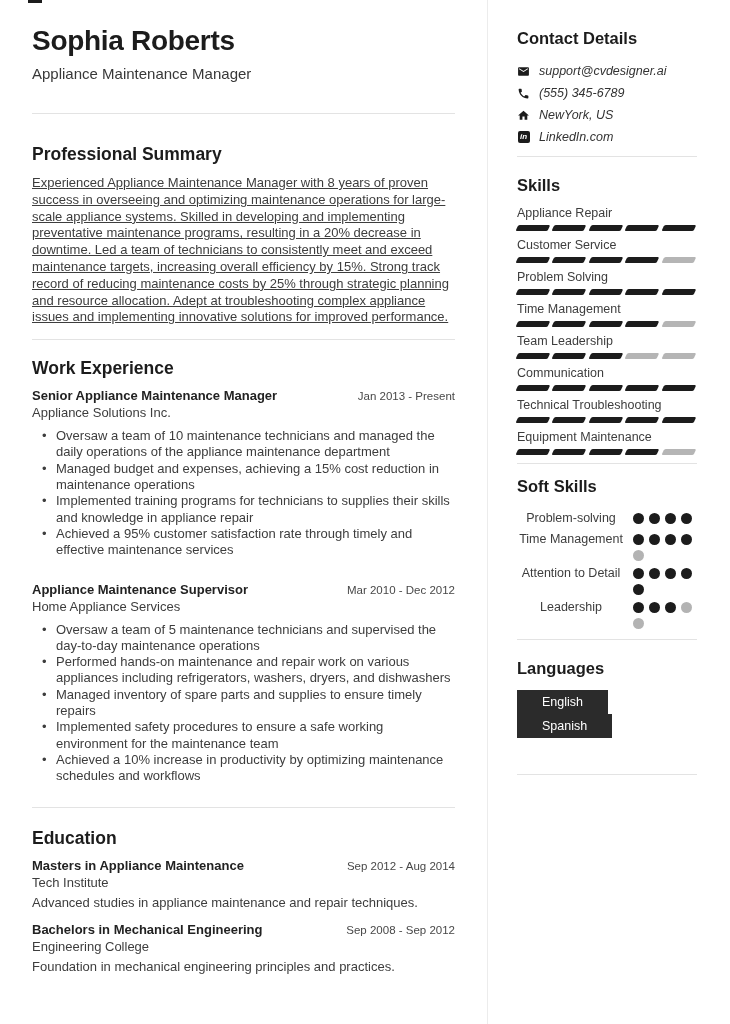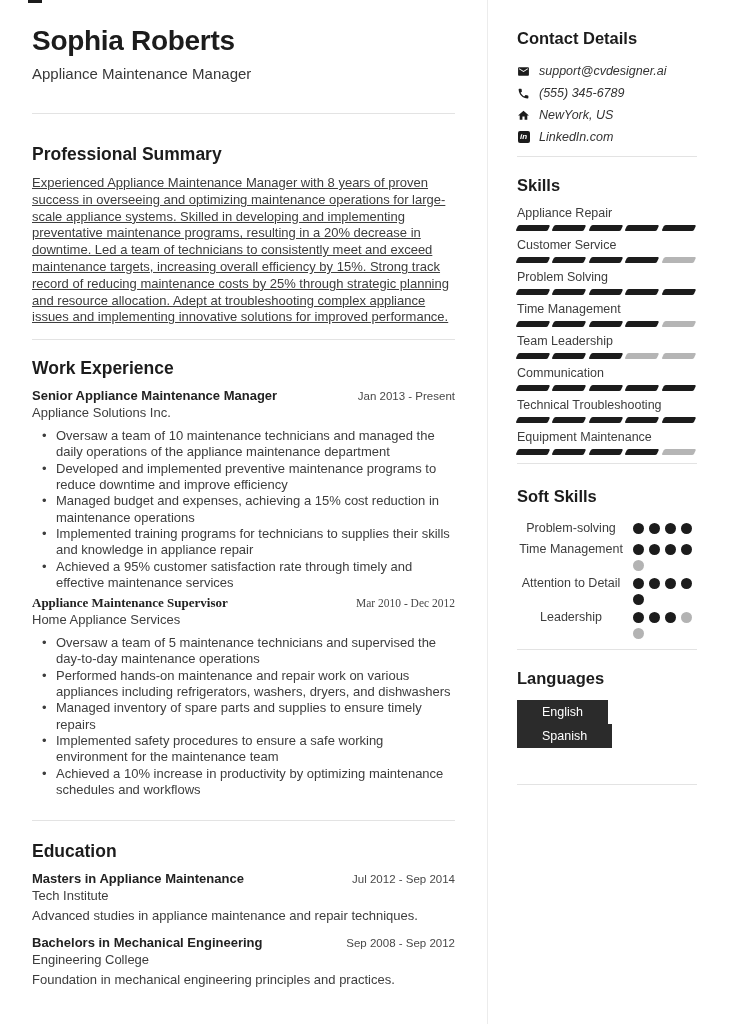--- a/index.html
+++ b/index.html
@@ -28,21 +28,21 @@
   .hr-summary{margin-top:13px;}
   .h-work{margin-top:18px;}
   .entry-header{display:flex; justify-content:space-between; align-items:baseline;}
   .job1-header{margin-top:9px;}
   .entry-title{font-size:13px; line-height:16px; font-weight:700; color:#222222;}
   .entry-dates{font-size:11.5px; color:var(--muted); white-space:nowrap;}
   .entry-company{margin-top:1px; font-size:13px; line-height:16px; color:var(--body-text);}
   .bullets{margin-top:7px; list-style:none;}
   .bullets li{position:relative; padding-left:24px; font-size:13px; line-height:16.3px; color:var(--body-text);}
   .bullets li::before{content:"\2022"; position:absolute; left:10px; top:0; color:var(--body-text);}
-  .job2-header{margin-top:4px;font-family:Liberation Serif, serif;}
+  .job2-header{margin-top:23px;}
   .hr-work{margin-top:22px;}
   .h-education{margin-top:20px;}
   .edu1-header{margin-top:9px;}
   .edu2-header{margin-top:11px;}
   .edu-desc{margin-top:4px; font-size:13px; line-height:16.3px; color:var(--body-text);}
 
   
   .side-heading{font-size:16.5px; line-height:20px; font-weight:700; color:var(--ink);}
   .h-contact{margin-top:28px;}
   .contact-list{margin-top:16px;}
@@ -54,21 +54,21 @@
   .hr-contact{margin-top:12px;}
   .h-skills{margin-top:18px;}
   .skills-list{margin-top:10px;}
   .skill{margin-bottom:6px;}
   .skill-label{font-size:12.5px; line-height:16px; color:var(--body-text);}
   .skill-bar{display:flex; gap:4px; margin-top:4px; height:6px;}
   .seg{width:32.4px; height:5.5px; border-radius:1.5px; transform:skewX(-25deg);}
   .seg-filled{background:var(--ink);}
   .seg-empty{background:var(--bar-empty);}
   .hr-skills{margin-top:8px;}
-  .h-soft{margin-top:22px;}
+  .h-soft{margin-top:12px;}
   .soft-list{margin-top:14px;}
   .soft-row{display:flex; justify-content:space-between; margin-bottom:4px;text-align:center;}
   .soft-label{width:108px; font-size:12.5px; line-height:17px; color:var(--body-text);}
   .soft-dots{width:64px; display:flex; flex-wrap:wrap; gap:5px; margin-top:3px; align-content:flex-start;}
   .dot{width:11px; height:11px; border-radius:50%;}
   .dot-filled{background:var(--ink);}
   .dot-empty{background:#b3b3b3;}
   .hr-soft{margin-top:10px;}
   .h-languages{margin-top:18px;}
   .pill-row{margin-top:12px;}
@@ -99,21 +99,20 @@
     <div class="section-heading h-work">Work Experience</div>
 
     <div>
       <div class="entry-header job1-header">
         <span class="entry-title">Senior Appliance Maintenance Manager</span>
         <span class="entry-dates">Jan 2013 - Present</span>
       </div>
       <div class="entry-company">Appliance Solutions Inc.</div>
       <ul class="bullets">
         <li>Oversaw a team of 10 maintenance technicians and managed the daily operations of the appliance maintenance department</li>
-        <li>Developed and implemented preventive maintenance programs to reduce downtime and improve efficiency</li>
         <li>Managed budget and expenses, achieving a 15% cost reduction in maintenance operations</li>
         <li>Implemented training programs for technicians to supplies their skills and knowledge in appliance repair</li>
         <li>Achieved a 95% customer satisfaction rate through timely and effective maintenance services</li>
       </ul>
     </div>
 
     <div>
       <div class="entry-header job2-header">
         <span class="entry-title">Appliance Maintenance Supervisor</span>
         <span class="entry-dates">Mar 2010 - Dec 2012</span>
@@ -130,21 +129,21 @@
   </div>
 
   <div class="hr hr-work"></div>
 
   <div>
     <div class="section-heading h-education">Education</div>
 
     <div>
       <div class="entry-header edu1-header">
         <span class="entry-title">Masters in Appliance Maintenance</span>
-        <span class="entry-dates">Jul 2012 - Sep 2014</span>
+        <span class="entry-dates">Sep 2012 - Aug 2014</span>
       </div>
       <div class="entry-company">Tech Institute</div>
       <div class="edu-desc">Advanced studies in appliance maintenance and repair techniques.</div>
     </div>
 
     <div>
       <div class="entry-header edu2-header">
         <span class="entry-title">Bachelors in Mechanical Engineering</span>
         <span class="entry-dates">Sep 2008 - Sep 2012</span>
       </div>

